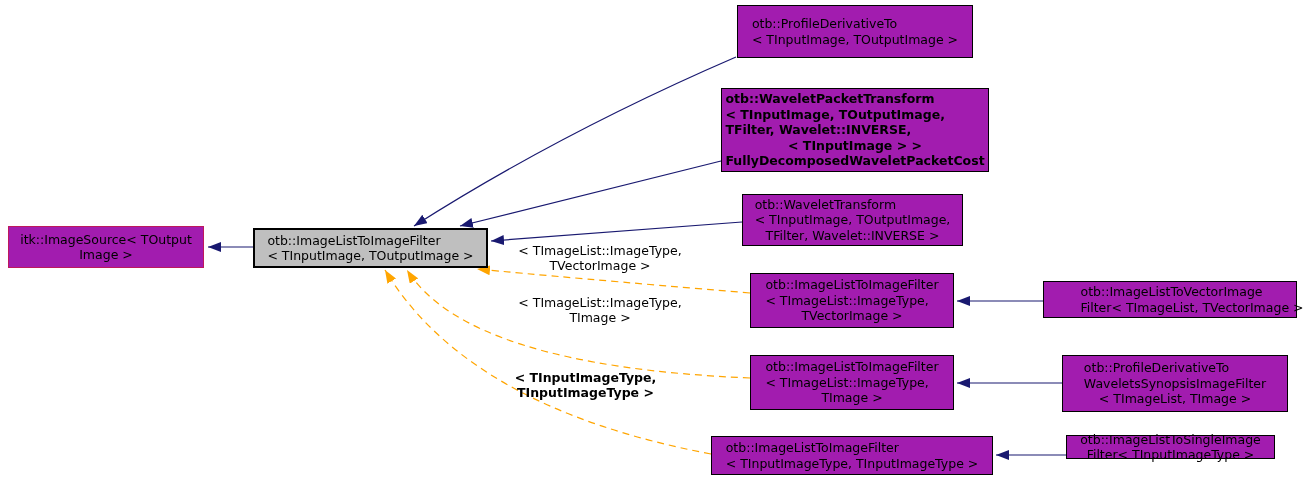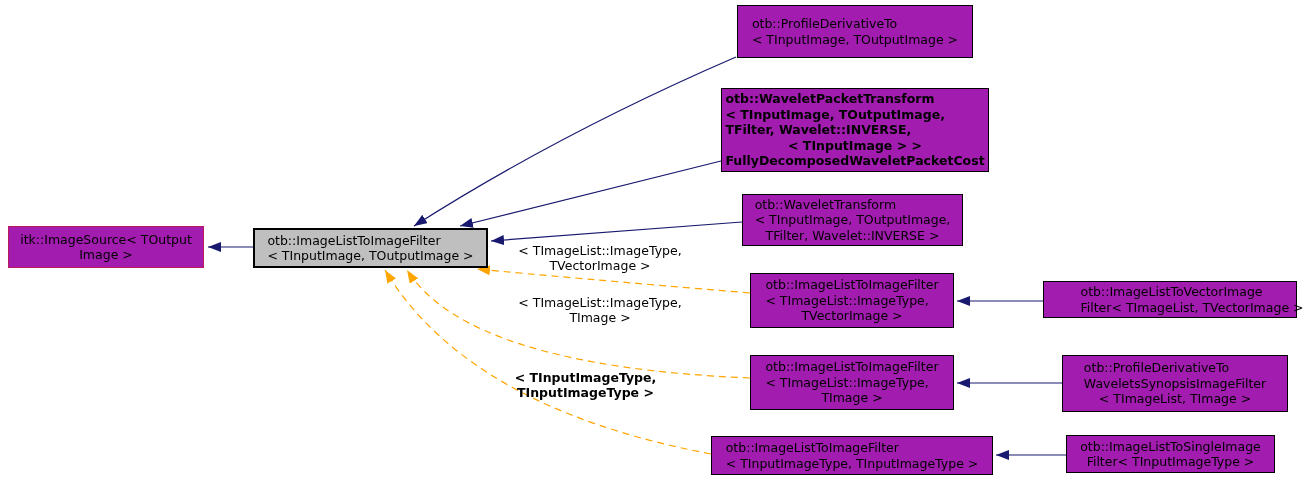--- a/index.html
+++ b/index.html
@@ -122,21 +122,21 @@
     </div>
   </div>
 
   <div class="node" style="left:711px;top:436px;width:282px;height:39px;">
     <div class="lbl">
       <span class="ln">otb::ImageListToImageFilter</span>
       <span class="ln last">&lt; TInputImageType, TInputImageType &gt;</span>
     </div>
   </div>
 
-  <div class="node" style="left:1066px;top:435px;width:209px;height:38px;">
+  <div class="node" style="left:1066px;top:435px;width:209px;height:24px;">
     <div class="lbl">
       <span class="ln">otb::ImageListToSingleImage</span>
       <span class="ln last">Filter&lt; TInputImageType &gt;</span>
     </div>
   </div>
 
   <div class="edge-label" style="left:505px;top:243px;width:190px;">
     <span>&lt; TImageList::ImageType,</span>
     <span>TVectorImage &gt;</span>
   </div>

